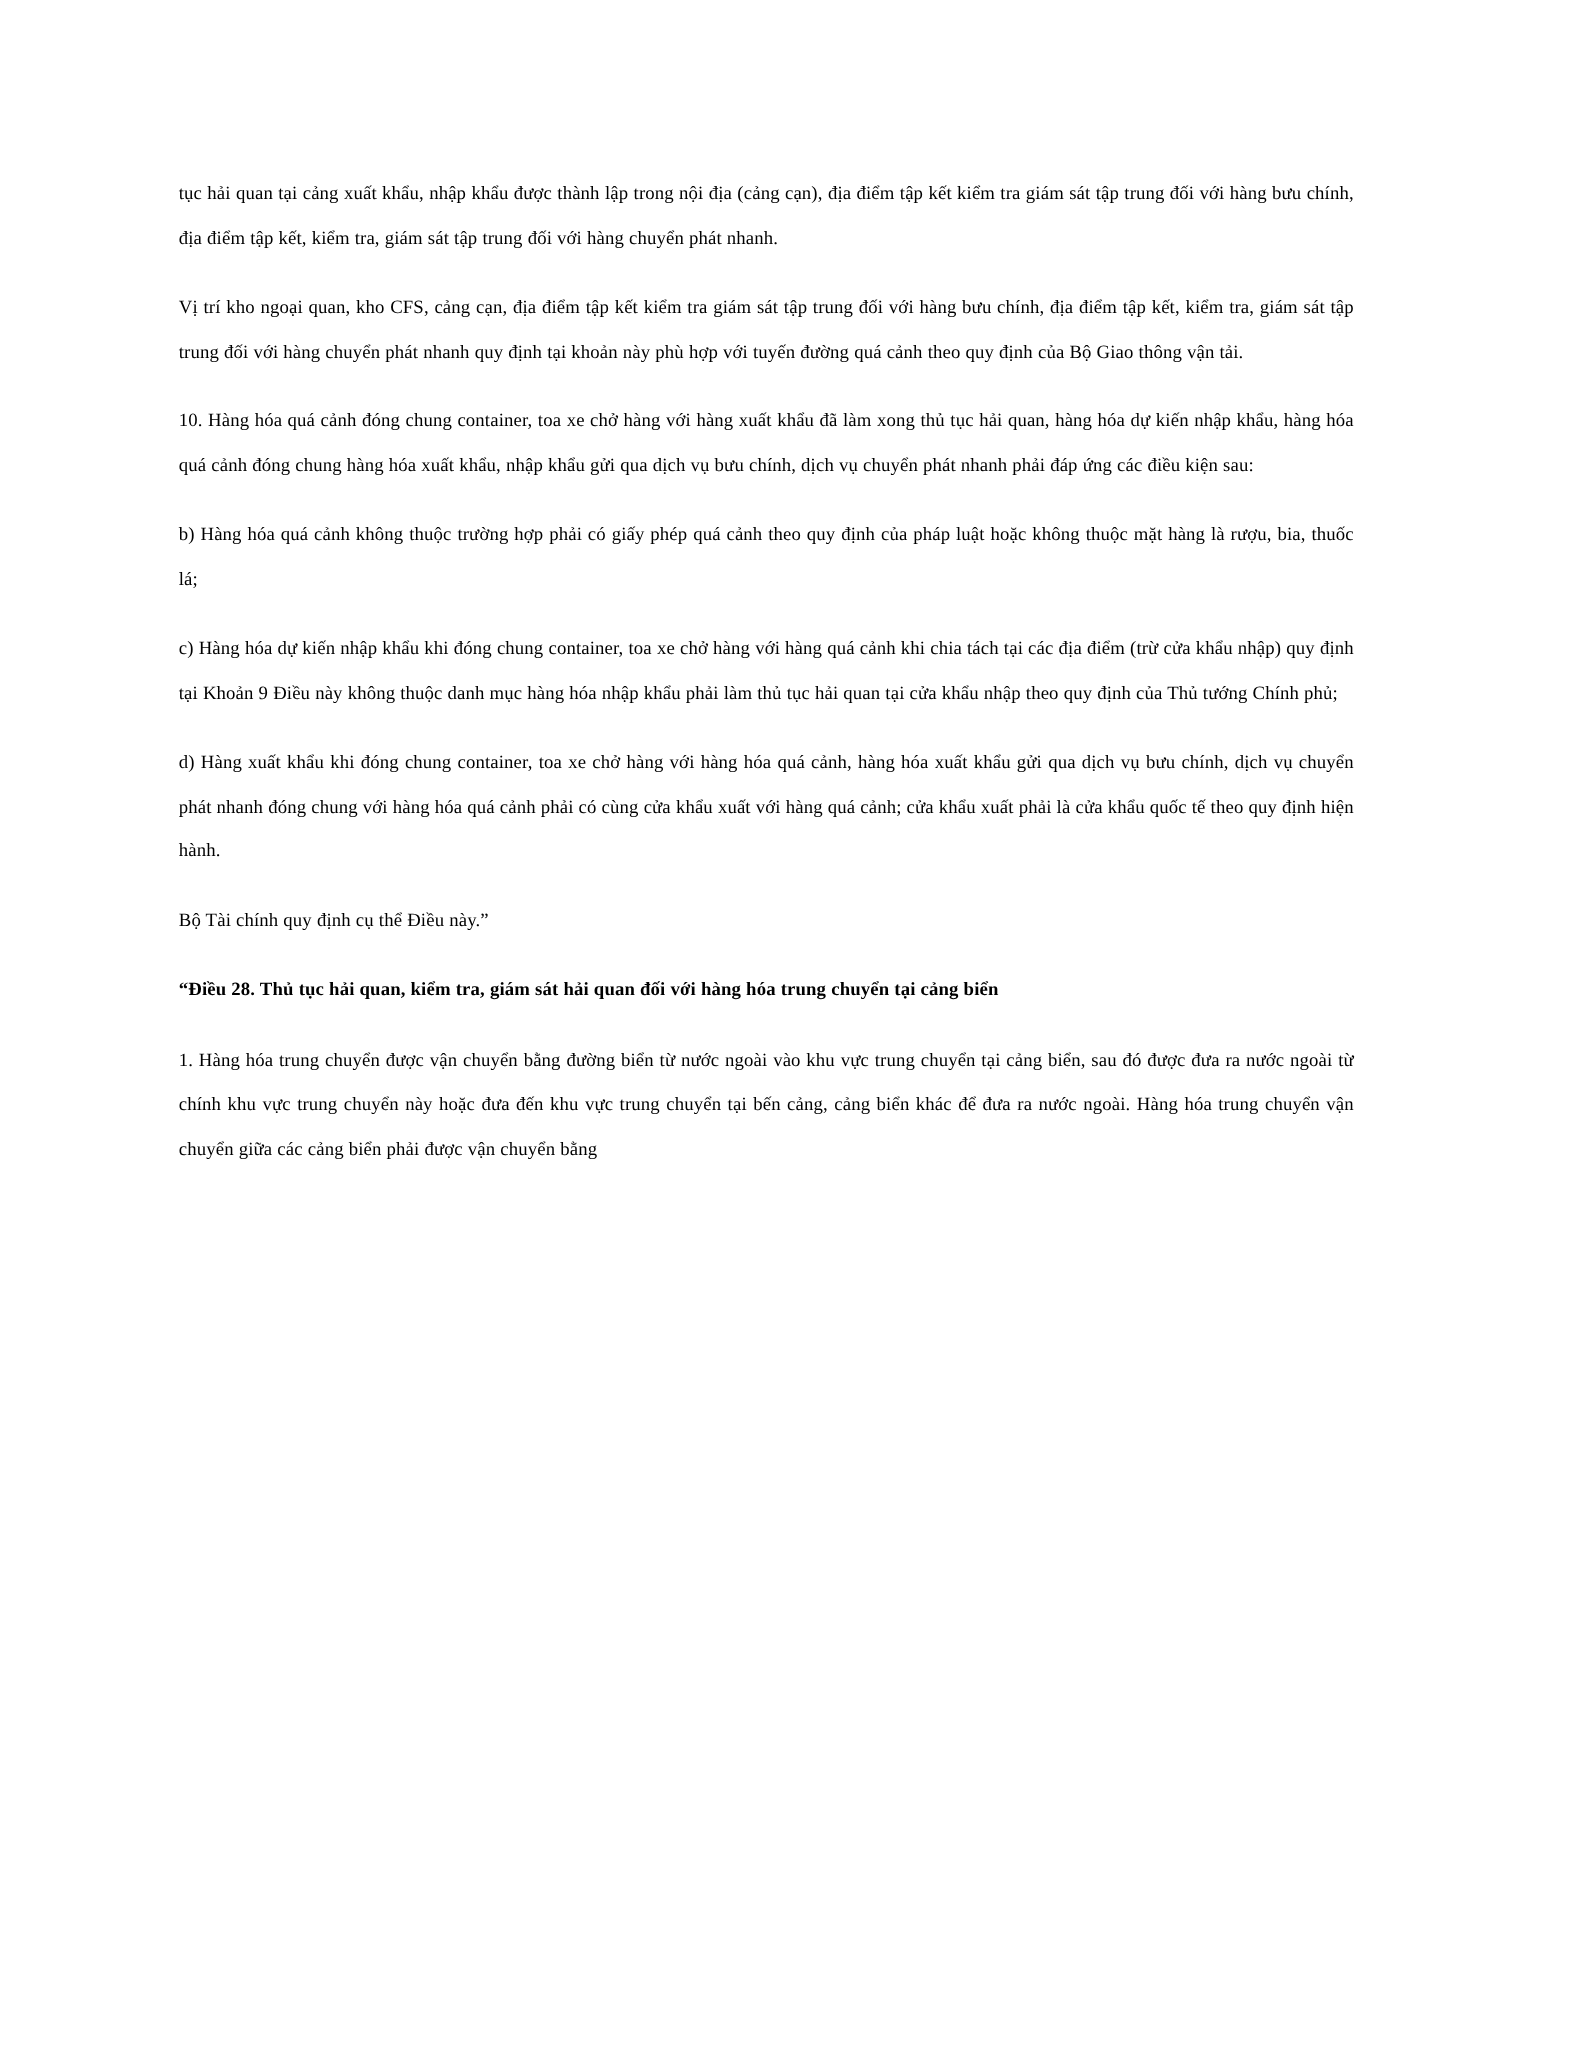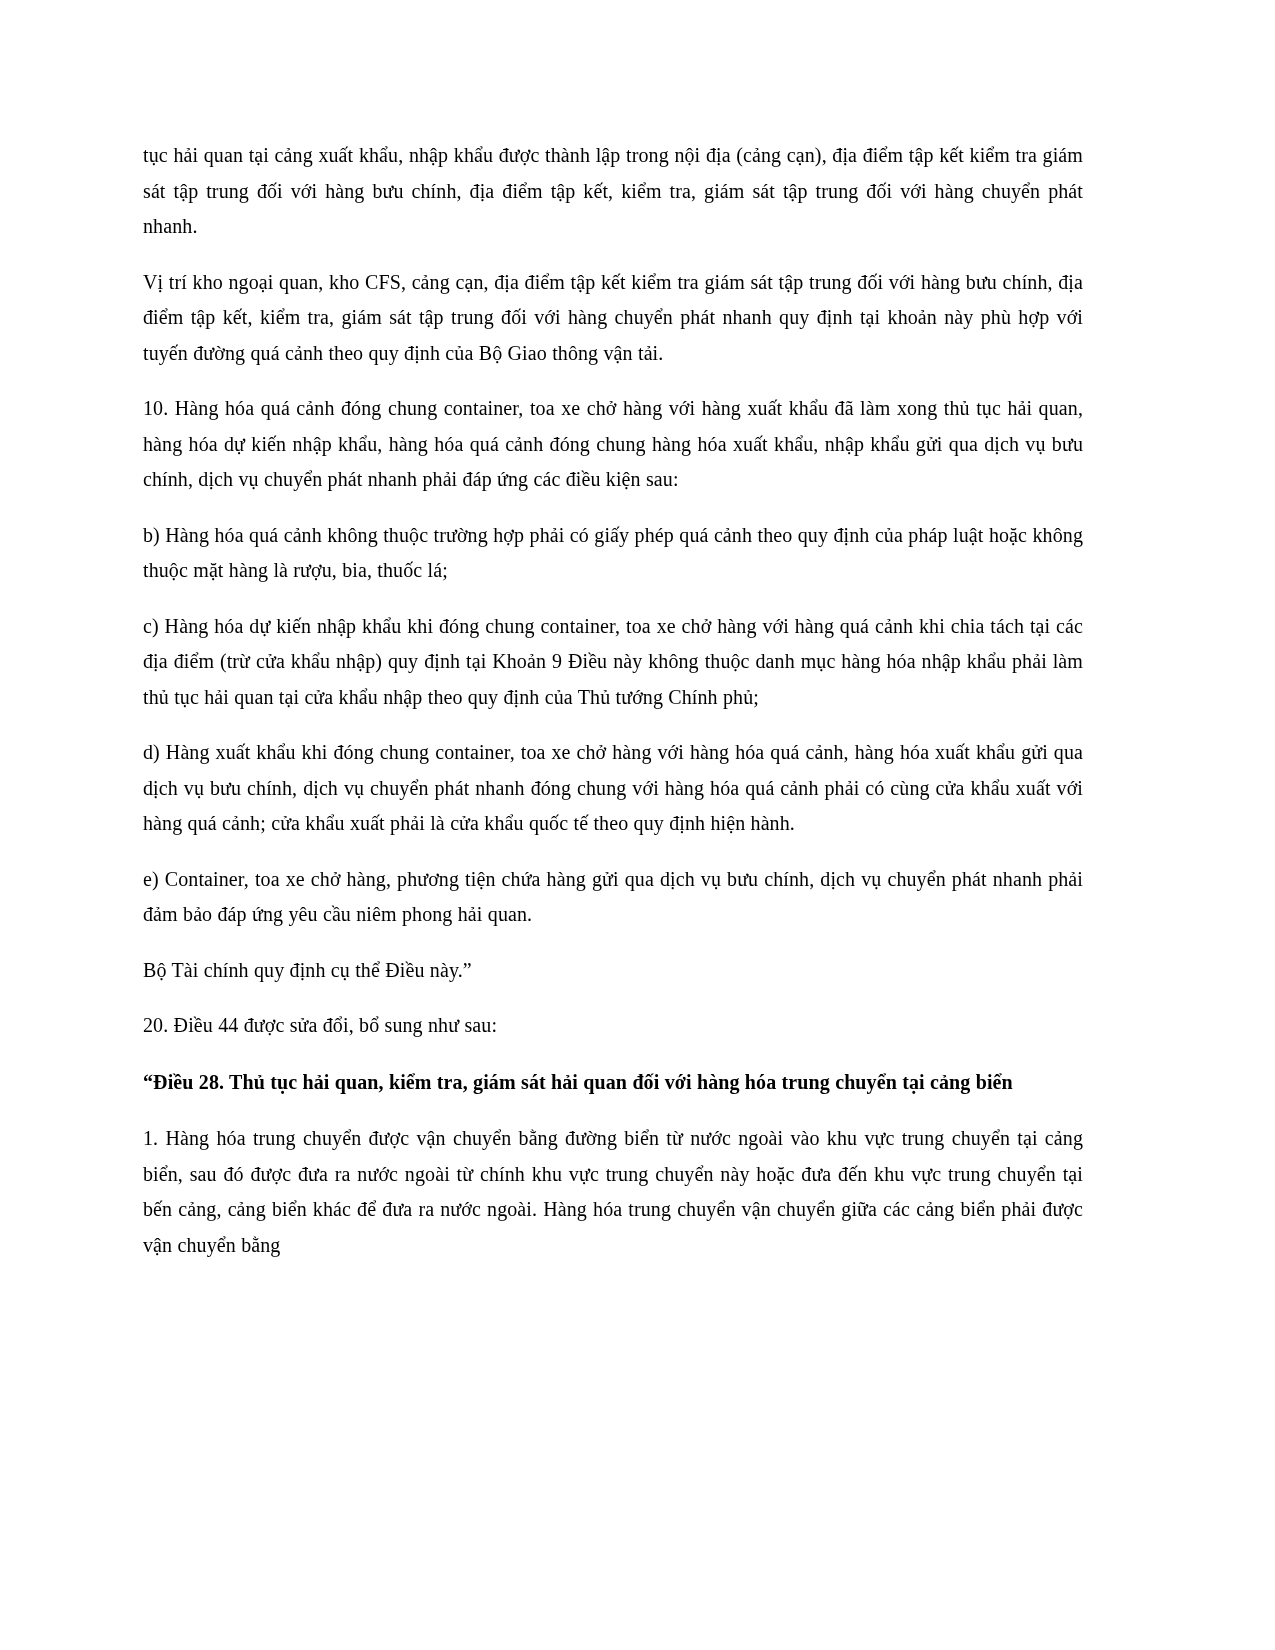--- a/index.html
+++ b/index.html
@@ -17,21 +17,21 @@
     overflow: hidden;
   }
   .content {
     position: absolute;
     left: 143px;
     top: 138px;
     width: 940px;
   }
   .para {
     font-family: "Liberation Serif", "DejaVu Serif", serif;
-    font-size: 20px;
+    font-size: 15px;
     line-height: 35.5px;
     color: #000000;
     text-align: justify;
     text-justify: inter-word;
     margin: 0 0 20px 0;
     letter-spacing: 0.1px;
     word-spacing: 0.2px;
     hyphens: none;
     -webkit-hyphens: none;
   }
@@ -58,24 +58,22 @@
 
     <p class="para">10. Hàng hóa quá cảnh đóng chung container, toa xe chở hàng với hàng xuất khẩu đã làm xong thủ tục hải quan, hàng hóa dự kiến nhập khẩu, hàng hóa quá cảnh đóng chung hàng hóa xuất khẩu, nhập khẩu gửi qua dịch vụ bưu chính, dịch vụ chuyển phát nhanh phải đáp ứng các điều kiện sau:</p>
 
 
     <p class="para">b) Hàng hóa quá cảnh không thuộc trường hợp phải có giấy phép quá cảnh theo quy định của pháp luật hoặc không thuộc mặt hàng là rượu, bia, thuốc lá;</p>
 
     <p class="para">c) Hàng hóa dự kiến nhập khẩu khi đóng chung container, toa xe chở hàng với hàng quá cảnh khi chia tách tại các địa điểm (trừ cửa khẩu nhập) quy định tại Khoản 9 Điều này không thuộc danh mục hàng hóa nhập khẩu phải làm thủ tục hải quan tại cửa khẩu nhập theo quy định của Thủ tướng Chính phủ;</p>
 
     <p class="para">d) Hàng xuất khẩu khi đóng chung container, toa xe chở hàng với hàng hóa quá cảnh, hàng hóa xuất khẩu gửi qua dịch vụ bưu chính, dịch vụ chuyển phát nhanh đóng chung với hàng hóa quá cảnh phải có cùng cửa khẩu xuất với hàng quá cảnh; cửa khẩu xuất phải là cửa khẩu quốc tế theo quy định hiện hành.</p>
 
-    <p class="para">e) Container, toa xe chở hàng, phương tiện chứa hàng gửi qua dịch vụ bưu chính, dịch vụ chuyển phát nhanh phải đảm bảo đáp ứng yêu cầu niêm phong hải quan.</p>
 
     <p class="para">Bộ Tài chính quy định cụ thể Điều này.”</p>
 
-    <p class="para spaced-after">20. Điều 44 được sửa đổi, bổ sung như sau:</p>
 
     <p class="para heading">“Điều 28. Thủ tục hải quan, kiểm tra, giám sát hải quan đối với hàng hóa trung chuyển tại cảng biển</p>
 
     <p class="para">1. Hàng hóa trung chuyển được vận chuyển bằng đường biển từ nước ngoài vào khu vực trung chuyển tại cảng biển, sau đó được đưa ra nước ngoài từ chính khu vực trung chuyển này hoặc đưa đến khu vực trung chuyển tại bến cảng, cảng biển khác để đưa ra nước ngoài. Hàng hóa trung chuyển vận chuyển giữa các cảng biển phải được vận chuyển bằng</p>
 
   </div>
 </div>
 
 </body></html>

